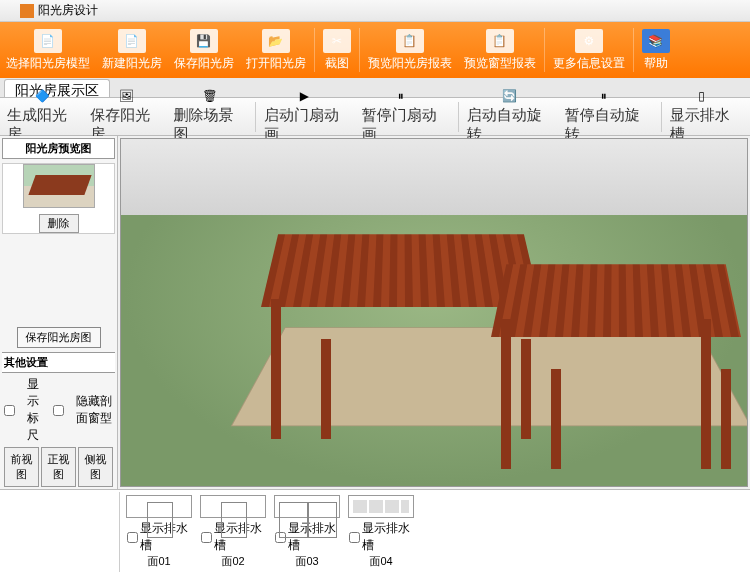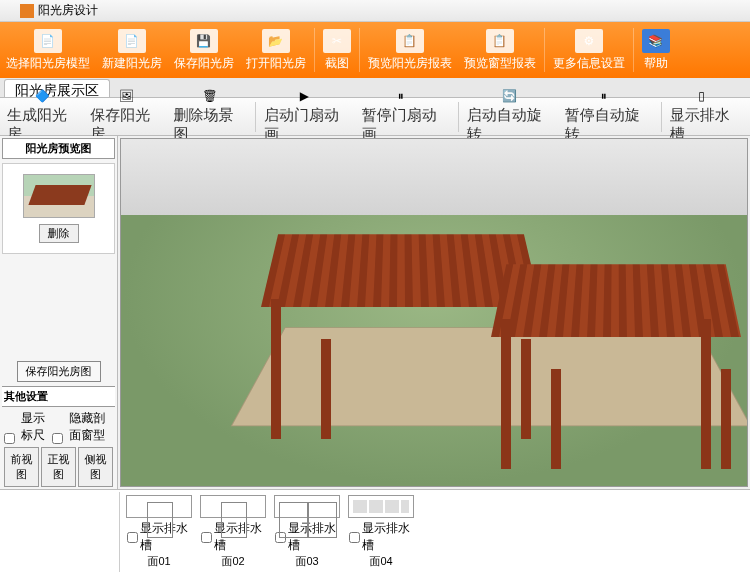--- a/index.html
+++ b/index.html
@@ -14,29 +14,29 @@
 .tab-strip{height:20px;background:#e8e8e8;border-bottom:1px solid #bbb;display:flex;align-items:flex-end;padding-left:4px}
 .tab{height:18px;padding:2px 10px;background:#fff;border:1px solid #bbb;border-bottom:none;border-radius:3px 3px 0 0;font-size:14px}
 .toolbar2{height:38px;background:linear-gradient(#fdfdfd,#ececec);border-bottom:1px solid #bbb;display:flex;align-items:center;padding:0 2px}
 .tb2-btn{display:flex;flex-direction:column;align-items:center;padding:1px 5px;cursor:pointer}
 .tb2-icon{width:16px;height:16px;margin-bottom:1px}
 .tb2-sep{width:1px;height:30px;background:#ccc;margin:0 3px}
 .tb2-label{font-size:15px;color:#333}
 .main{display:flex;height:353px}
 .sidebar{width:118px;background:#f5f5f5;border-right:1px solid #bbb;display:flex;flex-direction:column}
 .panel-title{background:#fff;border:1px solid #999;margin:2px;padding:2px;text-align:center;font-weight:bold;font-size:11px}
-.thumb-box{margin:2px;background:#fff;border:1px solid #ccc;padding:10px;display:flex;flex-direction:column;align-items:center}
+.thumb-box{margin:2px;background:#fff;border:1px solid #ccc;padding:0;display:flex;flex-direction:column;align-items:center}
 .thumb{width:72px;height:44px;background:linear-gradient(#b7d4b7 50%,#dcd3c0 50%);border:1px solid #aaa;position:relative;overflow:hidden}
 .thumb::after{content:"";position:absolute;left:8px;top:10px;width:56px;height:20px;background:#8b3a1e;transform:skewX(-20deg)}
 .small-btn{margin-top:6px;padding:1px 8px;font-size:11px;border:1px solid #999;background:#f0f0f0;cursor:pointer}
 .spacer{flex:1}
 .save-btn{margin:2px auto;padding:2px 8px;border:1px solid #888;background:#f8f8f8;cursor:pointer;font-size:11px}
 .other-title{border-top:1px solid #999;border-bottom:1px solid #999;background:#fff;margin:2px;padding:2px;text-align:left;font-weight:bold;font-size:11px}
 .chk-row{display:flex;padding:1px 4px;gap:4px;font-size:11px}
-.chk-row label{display:flex;align-items:flex-end;gap:6px;font-size:11px}
+.chk-row label{display:flex;align-items:center;gap:12px;font-size:11px}
 .btn-row{display:flex;gap:2px;padding:2px 4px}
 .btn-row button{flex:1;font-size:11px;padding:4px 2px;border:1px solid #999;background:#f0f0f0;cursor:pointer}
 .viewport{flex:1;background:#fff;border:1px solid #999;margin:2px;position:relative;overflow:hidden}
 .sky{position:absolute;inset:0;background:linear-gradient(#e8e8e8,#d0d0d0 25%,#7a9968 25%,#8fae7a)}
 .ground{position:absolute;left:0;right:0;bottom:0;height:78%;background:radial-gradient(ellipse at 50% 30%,#9bb885,#7a9968 70%)}
 .slab{position:absolute;left:140px;bottom:30px;width:460px;height:170px;background:#c9b896;transform:perspective(600px) rotateX(55deg);border:1px solid #a89878}
 .pergola{position:absolute}
 .p1{left:140px;top:60px;width:280px;height:240px}
 .p2{left:370px;top:90px;width:250px;height:240px}
 .roof{position:absolute;left:0;top:0;width:100%;height:45%;background:repeating-linear-gradient(90deg,#8b3518 0 8px,#a0421f 8px 16px);transform:perspective(500px) rotateX(40deg);transform-origin:bottom}

